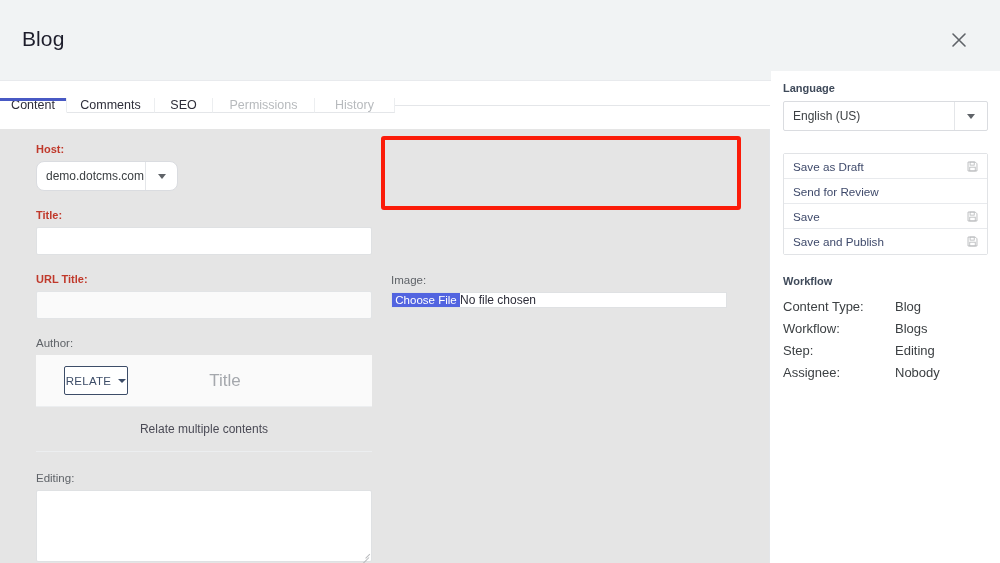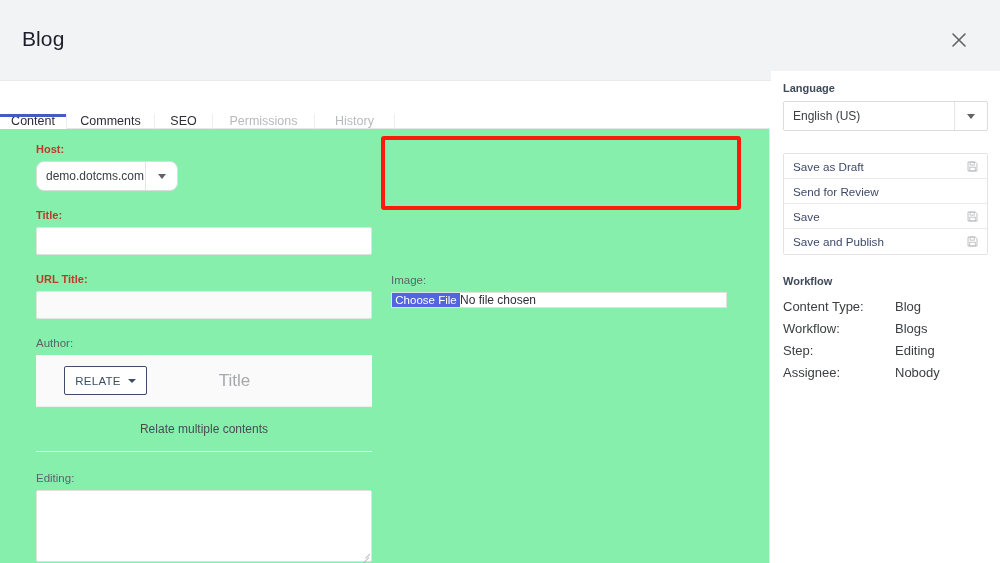--- a/index.html
+++ b/index.html
@@ -49,21 +49,21 @@
   .close-btn svg { display: block; }
 
   
   .tabs {
     position: absolute;
     top: 81px; left: 0;
     width: 770px;
     height: 48px;
     background: #ffffff;
     display: flex;
-    align-items: flex-end;
+    align-items: center;
   }
   .tab {
     position: relative;
     display: flex;
     align-items: center;
     justify-content: center;
     font-size: 12.5px;
     color: #2e2e3a;
     border-right: 1px solid #eceef0;
     border-bottom: 1px solid #e4e6e9;
@@ -90,21 +90,21 @@
     flex: 1;
     border-bottom: 1px solid #e4e6e9;
   }
 
   
   .main {
     position: absolute;
     top: 129px; left: 0;
     width: 770px;
     height: 434px;
-    background: #86efac;
+    background: #e5e5e5;
     border-right: 1px solid #e4e6e9;
   }
 
   .field-label {
     font-size: 11.5px;
     color: #5f6368;
     margin-bottom: 6px;
     display: block;
   }
   .field-label.req {
@@ -170,21 +170,21 @@
   .relate-row {
     width: 336px;
     height: 52px;
     background: #fafafa;
     border-bottom: 1px solid #eceef0;
     display: flex;
     align-items: center;
   }
   .relate-btn {
     margin-left: 28px;
-    width: 83px;
+    width: 64px;
     height: 29px;
     border: 1px solid #3d4d68;
     border-radius: 2px;
     background: #ffffff;
     display: flex;
     align-items: center;
     justify-content: center;
     gap: 7px;
     font-size: 11.5px;
     color: #3d4d68;

